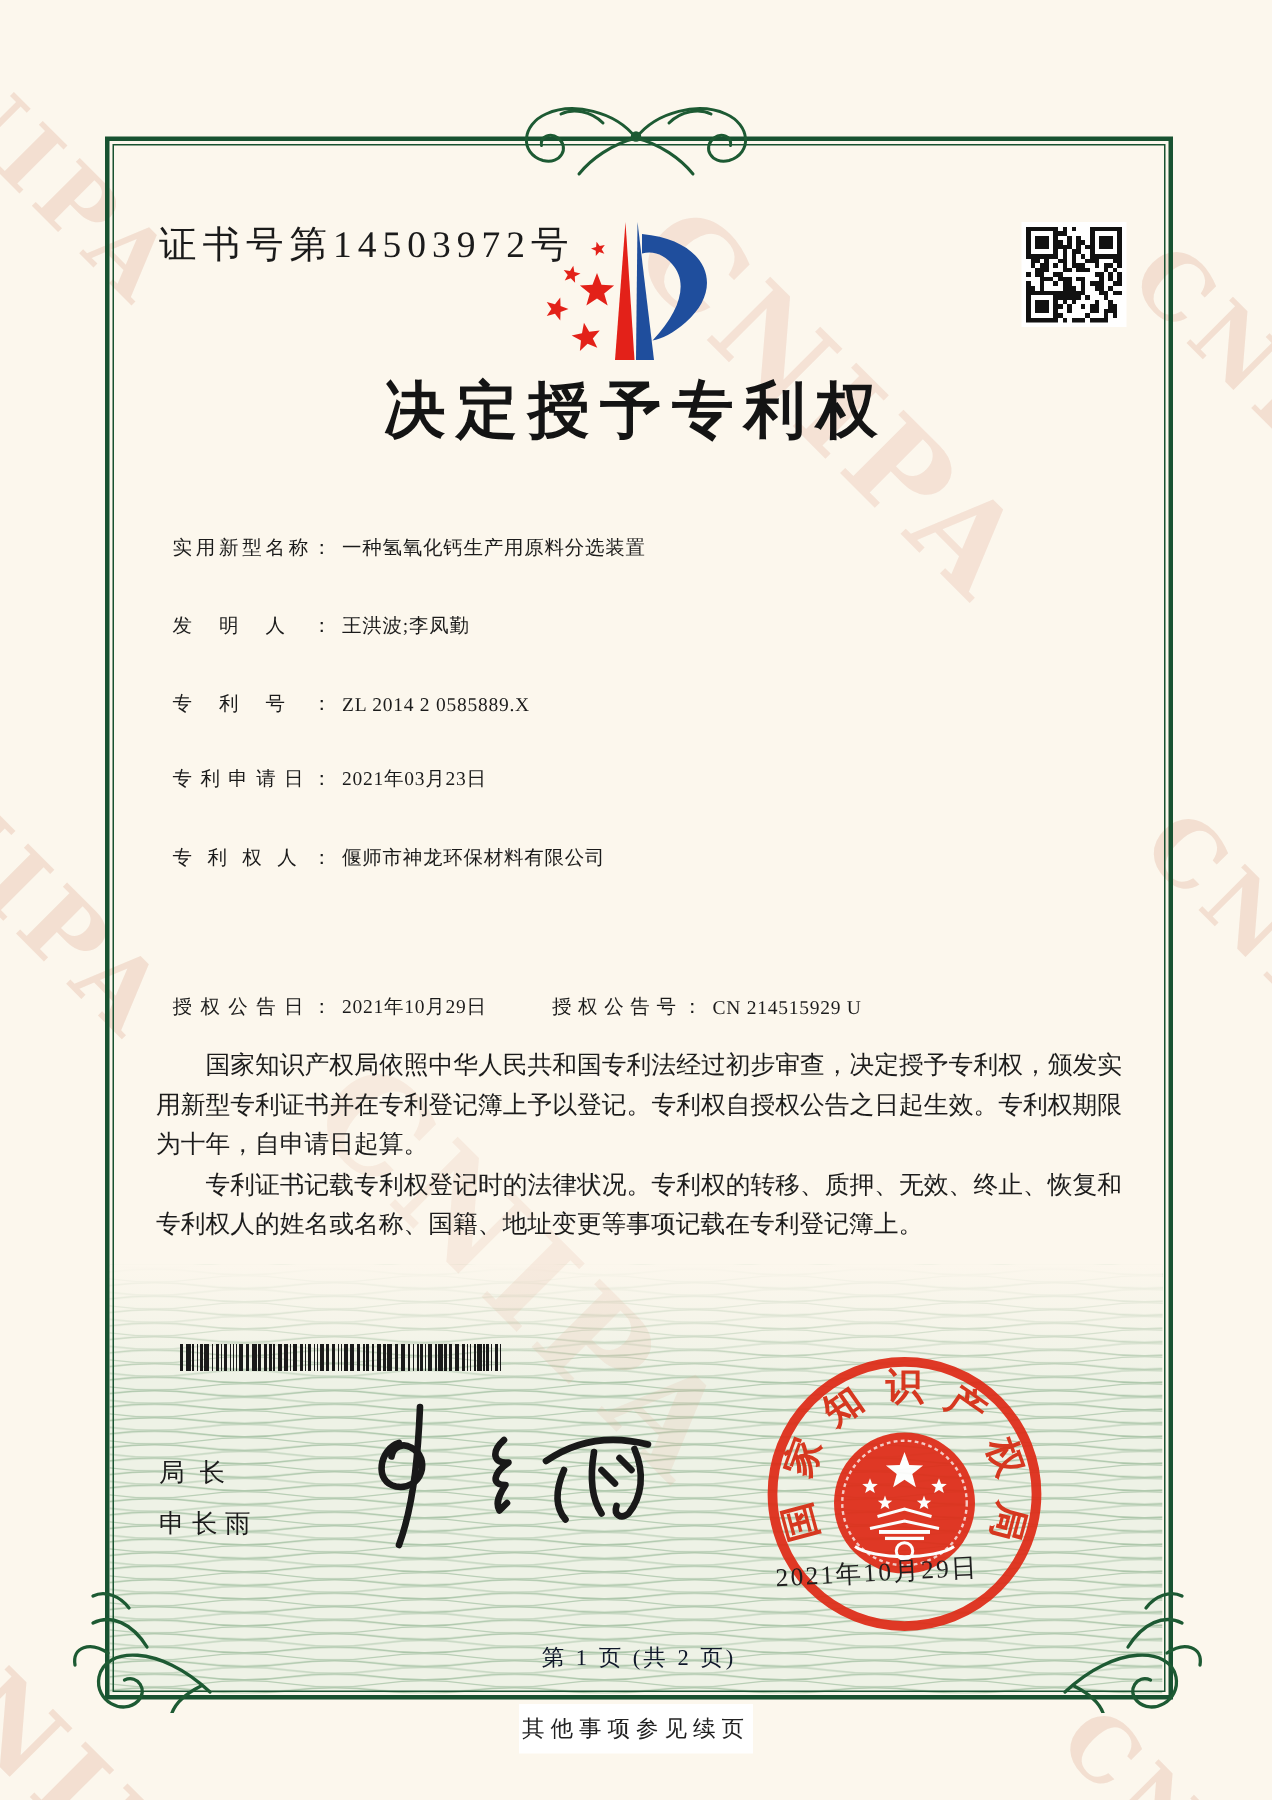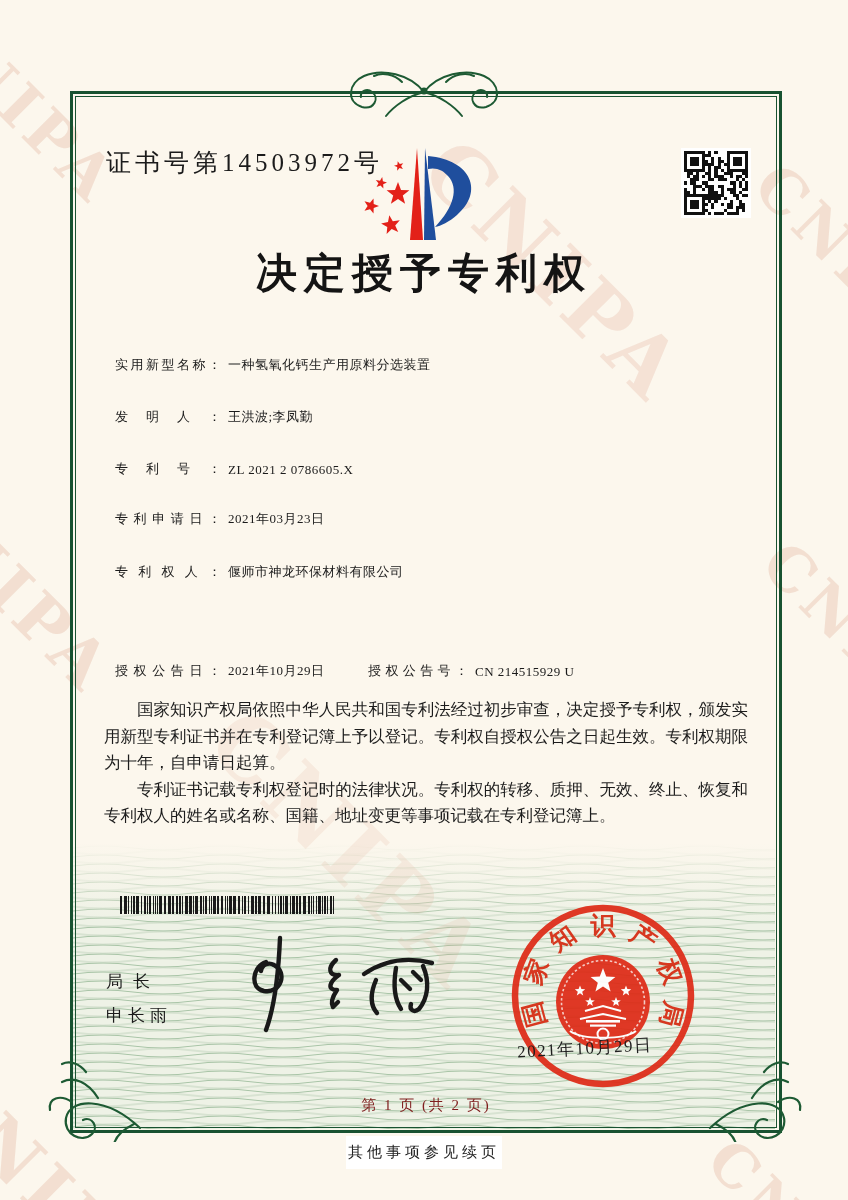--- a/index.html
+++ b/index.html
@@ -61,21 +61,21 @@
   .officer.n{top:1004px; letter-spacing:5px;}
   .signature{position:absolute; left:236px; top:928px;}
   .seal{position:absolute; left:508px; top:901px; opacity:.93;}
   .seal-date{
     position:absolute; left:517px; top:1036px; width:170px;
     font-size:17px; letter-spacing:1.5px; color:#1f1f1f;
     transform:rotate(-3deg); z-index:5; white-space:nowrap;
   }
   .page-ind{
     position:absolute; left:70px; top:1096px; width:712px;
-    text-align:center; font-size:15px; letter-spacing:2px; color:#7f1d1d;
+    text-align:center; font-size:15px; letter-spacing:2px; color:#0f172a;
   }
   .note-box{
     position:absolute; left:424px; top:1136px; transform:translateX(-50%);
     background:#ffffff; padding:7px 2px; font-size:15px; letter-spacing:4px;
     color:#222; white-space:nowrap;
   }
 </style>
 </head>
 <body>
 
@@ -410,21 +410,21 @@
 
     <div class="title">决定授予专利权</div>
 
     <div class="fld" style="top:356px">
       <span class="f-label">实用新型名称：</span><span class="f-value">一种氢氧化钙生产用原料分选装置</span>
     </div>
     <div class="fld" style="top:408px">
       <span class="f-label">发明人：</span><span class="f-value">王洪波;李凤勤</span>
     </div>
     <div class="fld" style="top:460px">
-      <span class="f-label">专利号：</span><span class="f-value">ZL 2021 2 0786605.X</span>
+      <span class="f-label">专利号：</span><span class="f-value">ZL 2014 2 0585889.X</span>
     </div>
     <div class="fld" style="top:510px">
       <span class="f-label">专利申请日：</span><span class="f-value">2021年03月23日</span>
     </div>
     <div class="fld" style="top:563px">
       <span class="f-label">专利权人：</span><span class="f-value">偃师市神龙环保材料有限公司</span>
     </div>
     <div class="fld" style="top:662px">
       <span class="f-label">授权公告日：</span><span class="f-value">2021年10月29日</span>
       <span class="grp2">

